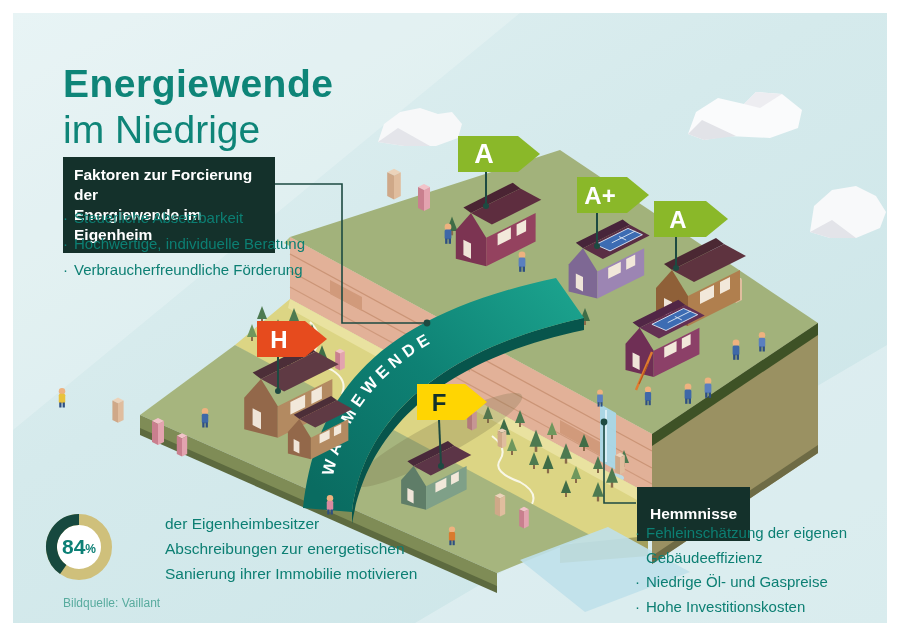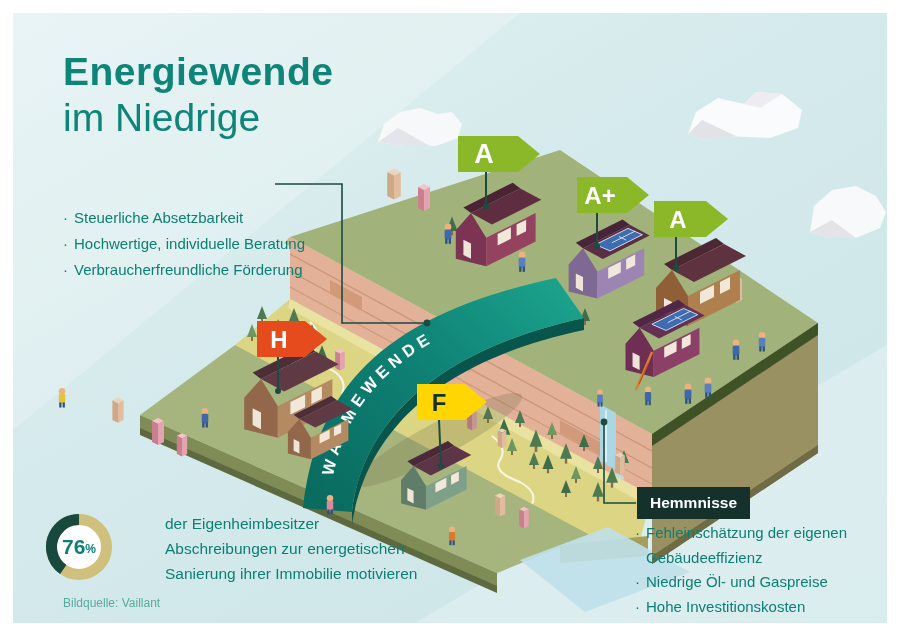--- a/index.html
+++ b/index.html
@@ -2,28 +2,28 @@
 <html><head>
 <meta charset="utf-8">
 <style>
   html,body{margin:0;padding:0;background:#ffffff;}
   #frame{position:relative;width:900px;height:636px;background:#ffffff;overflow:hidden;
          font-family:"Liberation Sans", sans-serif;}
   #stage{position:absolute;left:13px;top:13px;right:13px;bottom:13px;overflow:hidden;
          background:linear-gradient(150deg,#e2f1f2 0%,#d5eaec 42%,#cbe5e8 100%);}
   #scene{position:absolute;left:0;top:0;width:874px;height:610px;display:block;}
   .overlay{position:absolute;}
-  .title{left:50px;top:36px;color:#0e8578;line-height:1.18;}
+  .title{left:50px;top:48px;color:#0e8578;line-height:1.18;}
   .title .t1{font-size:39px;font-weight:bold;letter-spacing:.5px;}
   .title .t2{font-size:39px;font-weight:400;}
   .panel{background:#14312b;color:#ffffff;font-weight:bold;}
   .factors-box{left:50px;top:144px;padding:8px 11px;font-size:15.5px;line-height:20px;}
   .list{color:#0c7f73;font-size:15px;line-height:26px;}
   .factors-list{left:50px;top:192px;}
-  .barriers-box{left:624px;top:474px;padding:7px 13px;font-size:15.5px;}
+  .barriers-box{left:624px;top:474px;padding:18px 13px;font-size:15.5px;}
   .barriers-list{left:622px;top:508px;width:248px;line-height:24.5px;}
   .li{display:flex;}
   .li .b{width:11px;flex:0 0 11px;}
   .stat-text{left:120px;top:498px;color:#0c7f73;font-size:15.5px;line-height:25px;margin-left:32px;}
   .donut{left:32px;top:500px;width:68px;height:68px;}
   .donut .num{position:absolute;left:0;top:0;width:68px;height:68px;display:flex;
               align-items:center;justify-content:center;color:#0d8076;font-weight:bold;}
   .donut .v{font-size:21px;}
   .donut .u{font-size:12px;margin-top:4px;}
   .source{left:50px;top:583px;color:#58ab9e;font-size:12px;}
@@ -265,20 +265,24 @@
     <polygon points="417,384 465,384 487,402 465,420 417,420" fill="#ffd502"></polygon>
     <text class="lbl" x="439" y="411" font-size="24" text-anchor="middle" fill="#14312b">F</text>
   </g>
 </svg>
 
 <div class="overlay title">
   <div class="t1">Energiewende</div>
   <div class="t2">im Niedrige</div>
 </div>
 
+<div class="overlay panel factors-box" style="width:190px;">
+  <div>Faktoren zur Forcierung der</div>
+  <div>Energiewende im Eigenheim</div>
+</div>
 
 <div class="overlay list factors-list">
   <div class="li">
           <span class="b">·</span>
           <span>Steuerliche Absetzbarkeit</span>
         </div>
   <div class="li">
           <span class="b">·</span>
           <span>Hochwertige, individuelle Beratung</span>
         </div>
@@ -304,21 +308,21 @@
           <span>Hohe Investitionskosten</span>
         </div>
 </div>
 
 <div class="overlay donut">
   <svg width="68" height="68" viewBox="0 0 68 68">
     <circle cx="34" cy="34" r="27.5" fill="#ffffff" stroke="#cfc07b" stroke-width="11"></circle>
     <circle cx="34" cy="34" r="27.5" fill="none" stroke="#17493f" stroke-width="11" stroke-dasharray="69.5 200" transform="rotate(125 34 34)"></circle>
   </svg>
   <div class="num">
-    <span class="v">76</span>
+    <span class="v">84</span>
           <span class="u">%</span>
   </div>
 </div>
 
 <div class="overlay stat-text">
   <div>der Eigenheimbesitzer</div>
   <div>Abschreibungen zur energetischen</div>
   <div>Sanierung ihrer Immobilie motivieren</div>
 </div>
 

